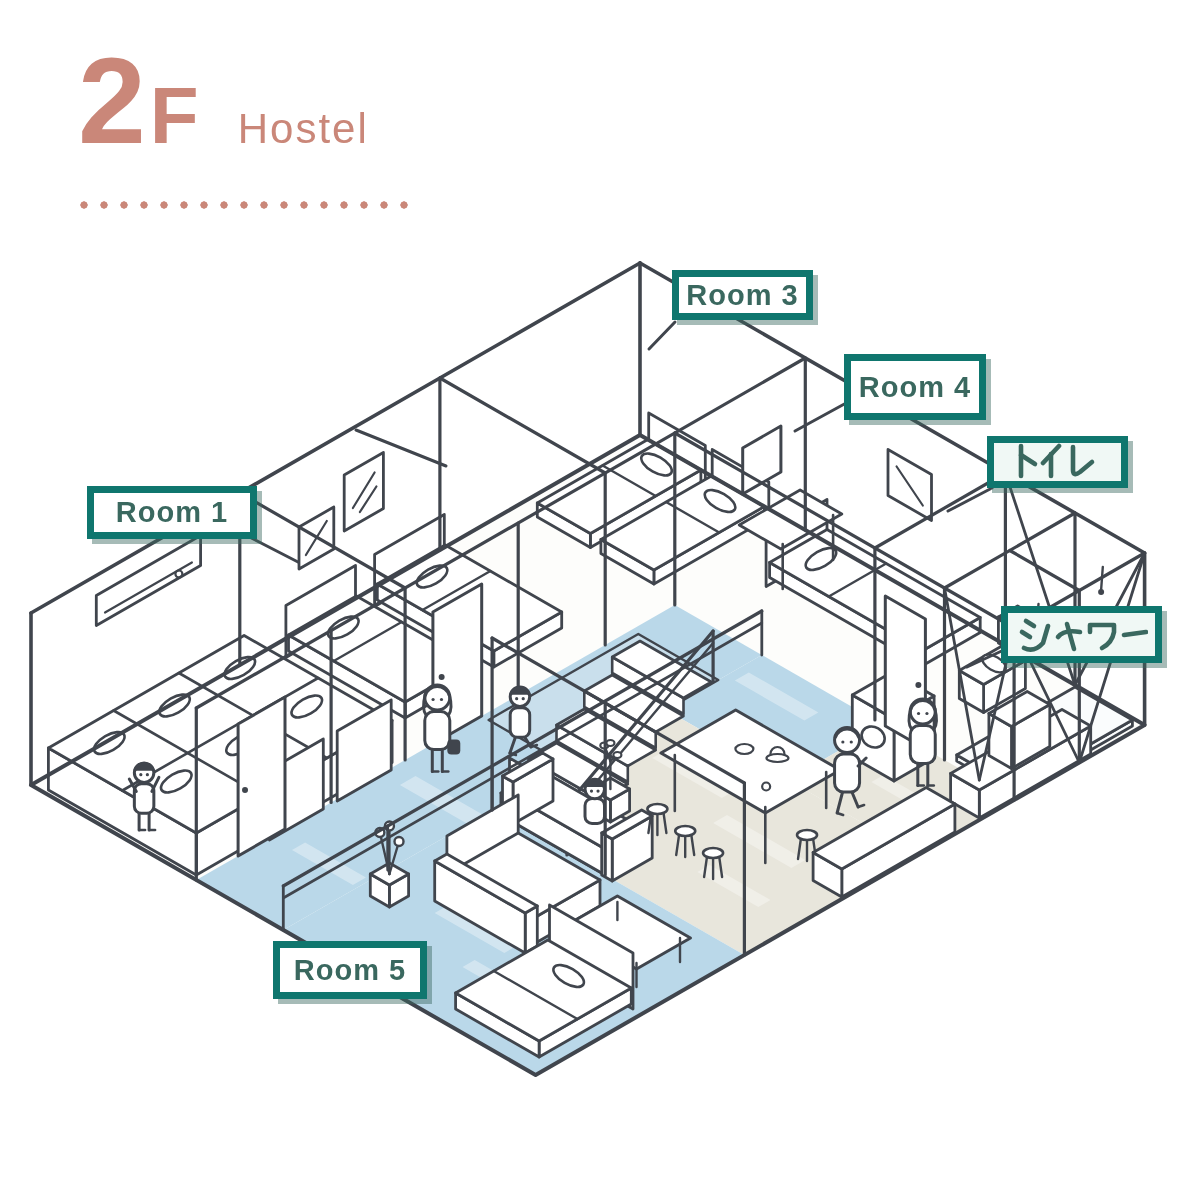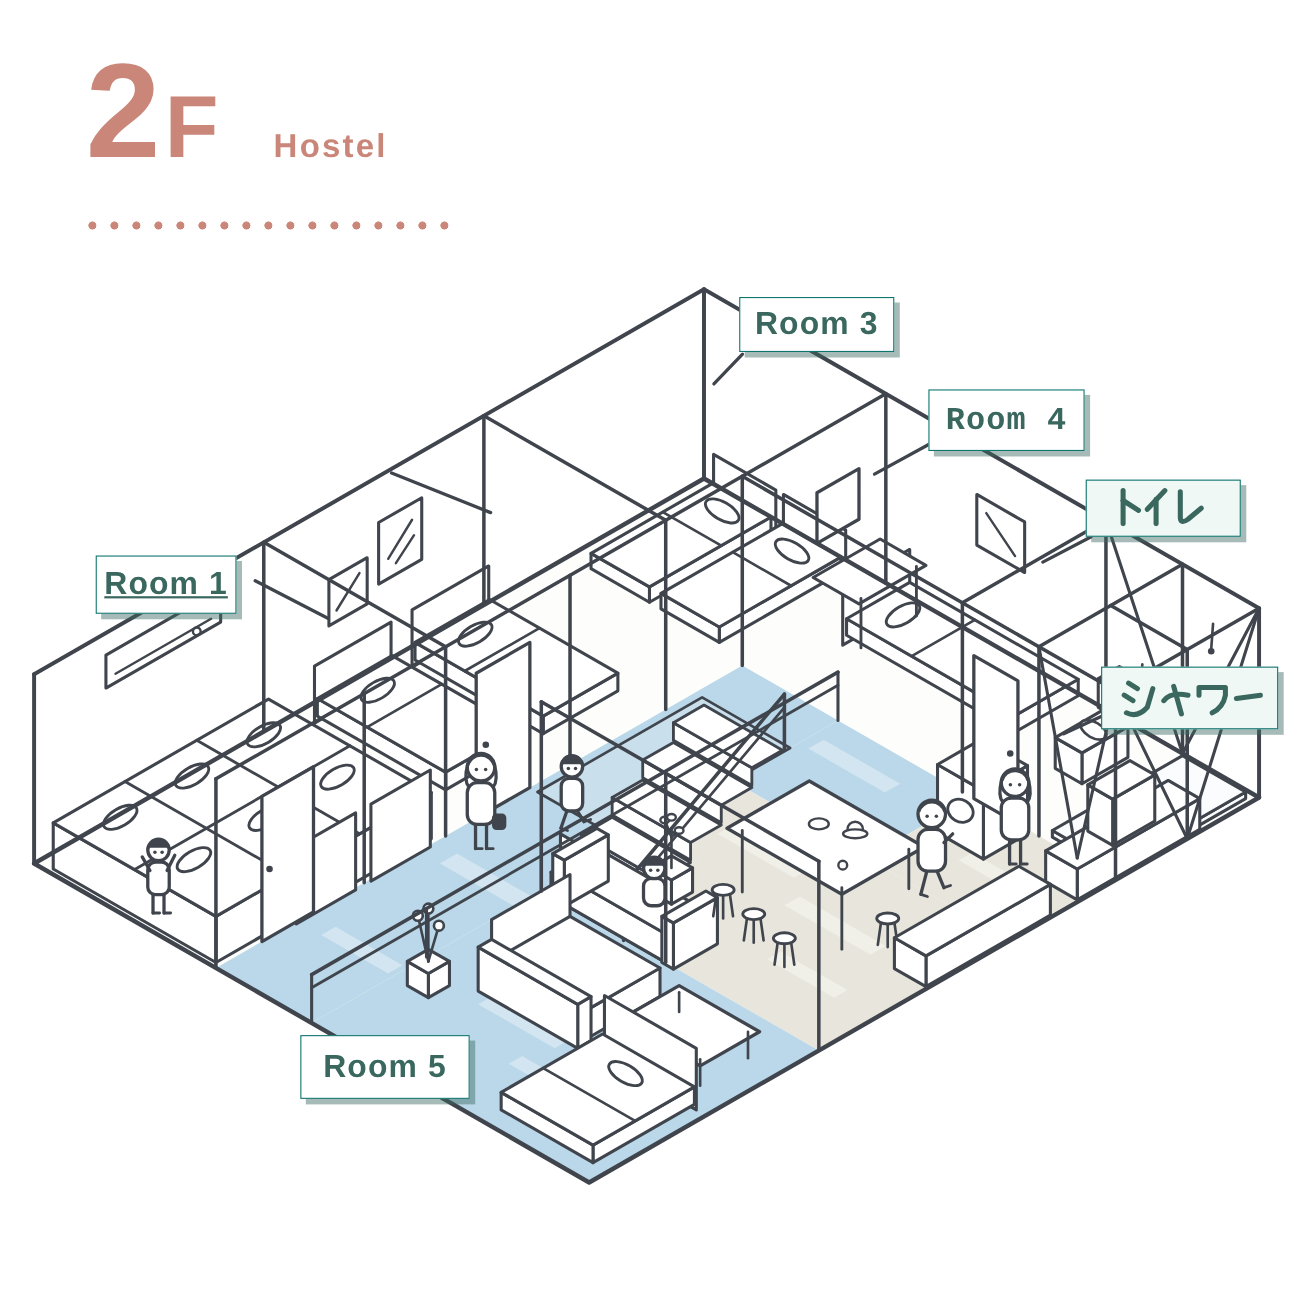--- a/index.html
+++ b/index.html
@@ -2,38 +2,38 @@
 <html><head>
 <meta charset="utf-8">
 <style>
   html,body{margin:0;padding:0;background:#ffffff;}
   .page{position:relative;width:1182px;height:1182px;background:#ffffff;overflow:hidden;
         font-family:"Liberation Sans","DejaVu Sans",sans-serif;}
   
   .hdr{position:absolute;left:78px;top:40px;display:flex;align-items:baseline;color:#ca8779;}
   .hdr .f2{font-size:122px;font-weight:bold;line-height:1;letter-spacing:-2px;}
   .hdr .fF{font-size:80px;font-weight:bold;line-height:1;margin-left:6px;}
-  .hdr .htl{font-size:30px;font-weight:bold;margin-left:50px;letter-spacing:2px;}
+  .hdr .htl{font-size:42px;font-weight:normal;margin-left:39px;letter-spacing:2px;}
   .dots{position:absolute;left:80px;top:201px;width:334px;height:9px;
         background:radial-gradient(circle at 4px 4px,#ca8779 3.4px,rgba(0,0,0,0) 3.9px);
         background-size:20px 9px;background-repeat:repeat-x;}
   
   #scene{position:absolute;left:0;top:0;}
   
   .lab{position:absolute;display:flex;align-items:center;justify-content:center;
-       background:#ffffff;border:1px solid #0f766e;color:#3a685f;
+       background:#ffffff;border:7px solid #0f766e;color:#3a685f;
        font-weight:bold;font-size:29px;letter-spacing:1px;
        box-shadow:5px 5px 0 rgba(58,104,95,0.45);box-sizing:border-box;}
   .lab.jp{background:#f0f8f5;}
   .lab svg{display:block;}
   .hidden-text{position:absolute;opacity:0;font-size:2px;pointer-events:none;}
-  #lab-room1{left:87px; top:505px; width:128px;height:53px;text-decoration:underline;}
+  #lab-room1{left:87px; top:486px; width:170px;height:53px;}
   #lab-room2{left:220px;top:382px; width:142px;height:50px;}
   #lab-room3{left:672px;top:270px; width:141px;height:50px;}
-  #lab-room4{left:844px;top:354px; width:142px;height:56px;font-family:Liberation Mono, monospace;}
+  #lab-room4{left:844px;top:354px; width:142px;height:66px;}
   #lab-toilet{left:987px;top:436px; width:141px;height:52px;}
   #lab-shower{left:1001px;top:606px;width:161px;height:57px;}
   #lab-room5{left:273px;top:941px; width:154px;height:58px;text-align:right;}
 </style>
 </head>
 <body>
 
 <div class="page">
 
   <div class="hdr">

